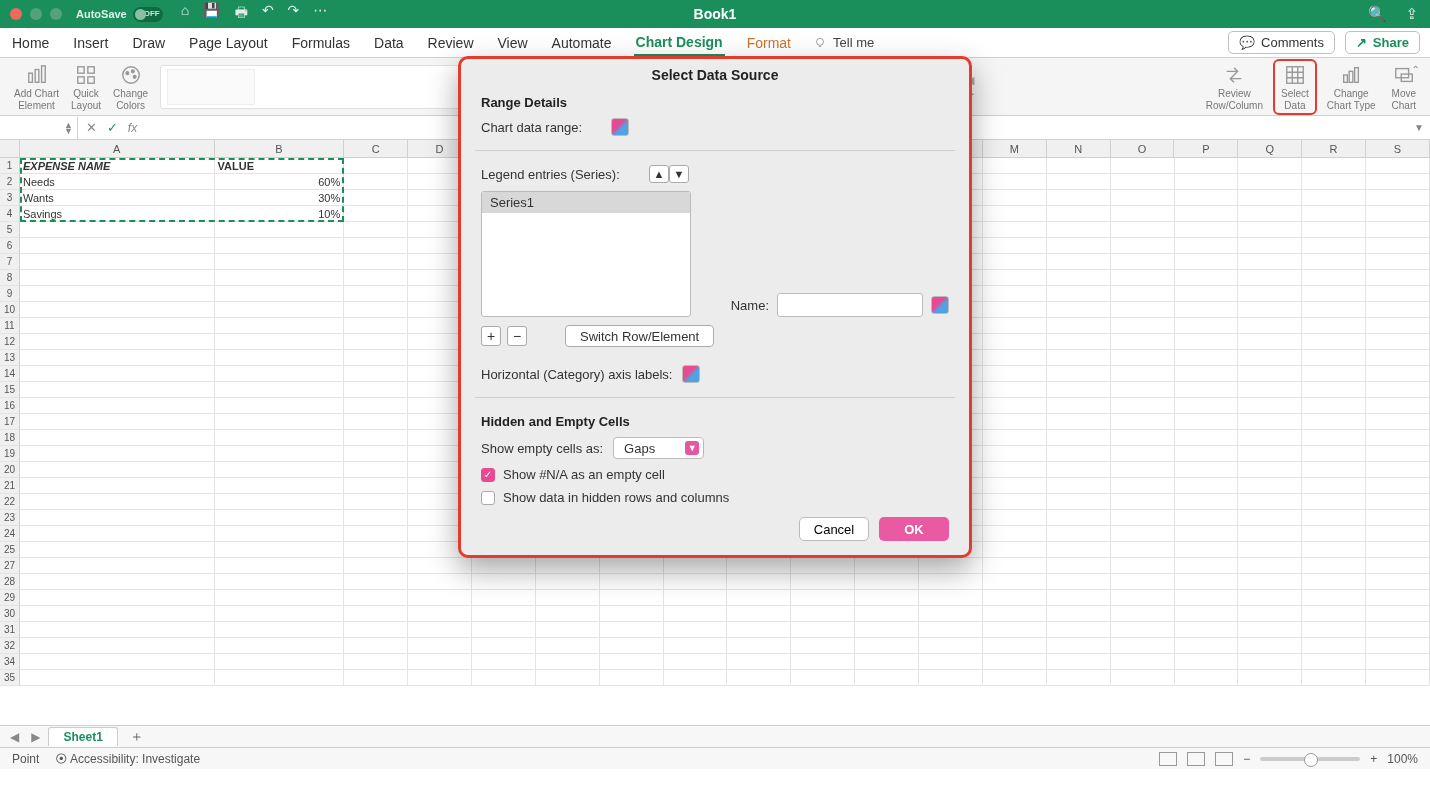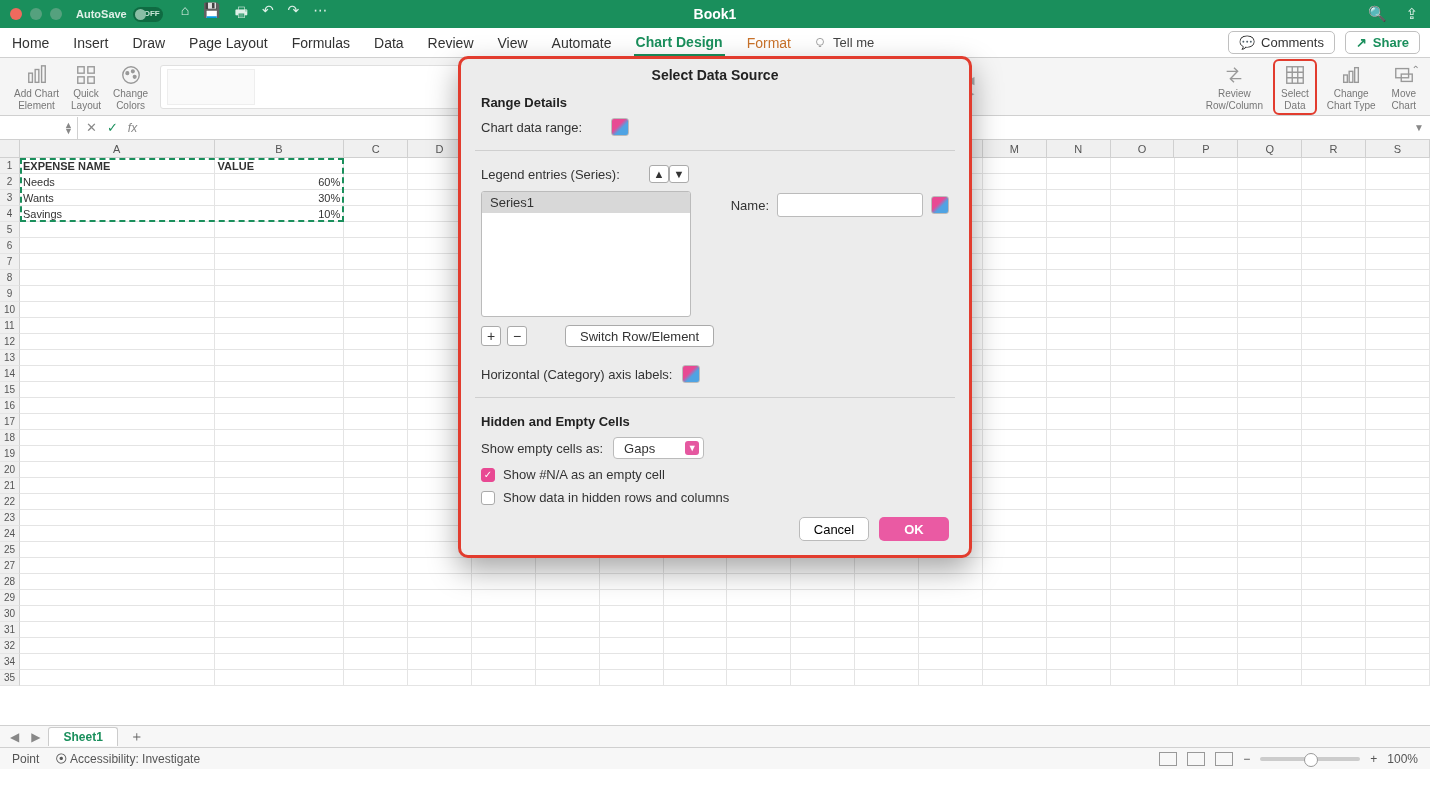--- a/index.html
+++ b/index.html
@@ -277,21 +277,21 @@
       <div class="colhdr" style="width: 64px;">N</div>
       <div class="colhdr" style="width: 64px;">O</div>
       <div class="colhdr" style="width: 64px;">P</div>
       <div class="colhdr" style="width: 64px;">Q</div>
       <div class="colhdr" style="width: 64px;">R</div>
       <div class="colhdr" style="width: 64px;">S</div>
     </div>
   <div id="gridrows">
       <div class="row">
         <div class="rowhdr">1</div>
-        <div class="cell bold" style="width: 195px;">EXPENSE NAME</div>
+        <div class="cell bold" style="width: 195px; font-style: italic;">EXPENSE NAME</div>
         <div class="cell bold" style="width: 130px;">VALUE</div>
         <div class="cell" style="width: 64px;"></div>
         <div class="cell" style="width: 64px;"></div>
         <div class="cell" style="width: 64px;"></div>
         <div class="cell" style="width: 64px;"></div>
         <div class="cell" style="width: 64px;"></div>
         <div class="cell" style="width: 64px;"></div>
         <div class="cell" style="width: 64px;"></div>
         <div class="cell" style="width: 64px;"></div>
         <div class="cell" style="width: 64px;"></div>
@@ -1047,21 +1047,21 @@
   <div class="hr"></div>
 
   <div class="row-f" style="align-items:center">
     <span class="lbl">Legend entries (Series):</span>
     <div style="display:flex;gap:0;margin-left:auto;margin-right:260px">
       <div class="arrow-btn">▲</div>
       <div class="arrow-btn">▼</div>
     </div>
   </div>
 
-  <div class="row-f" style="align-items:flex-start">
+  <div class="row-f" style="align-items:flex-end">
     <div class="series-box">
       <div class="series-item">Series1</div>
     </div>
     <div style="flex:1; display:flex; flex-direction:column; gap:38px; padding-top:2px">
       <div style="display:flex; align-items:center; gap:8px; justify-content:flex-end">
         <span class="lbl">Name:</span>
         <input type="text" style="width: 146px;" value="">
         <span class="picker"></span>
       </div>
     </div>

